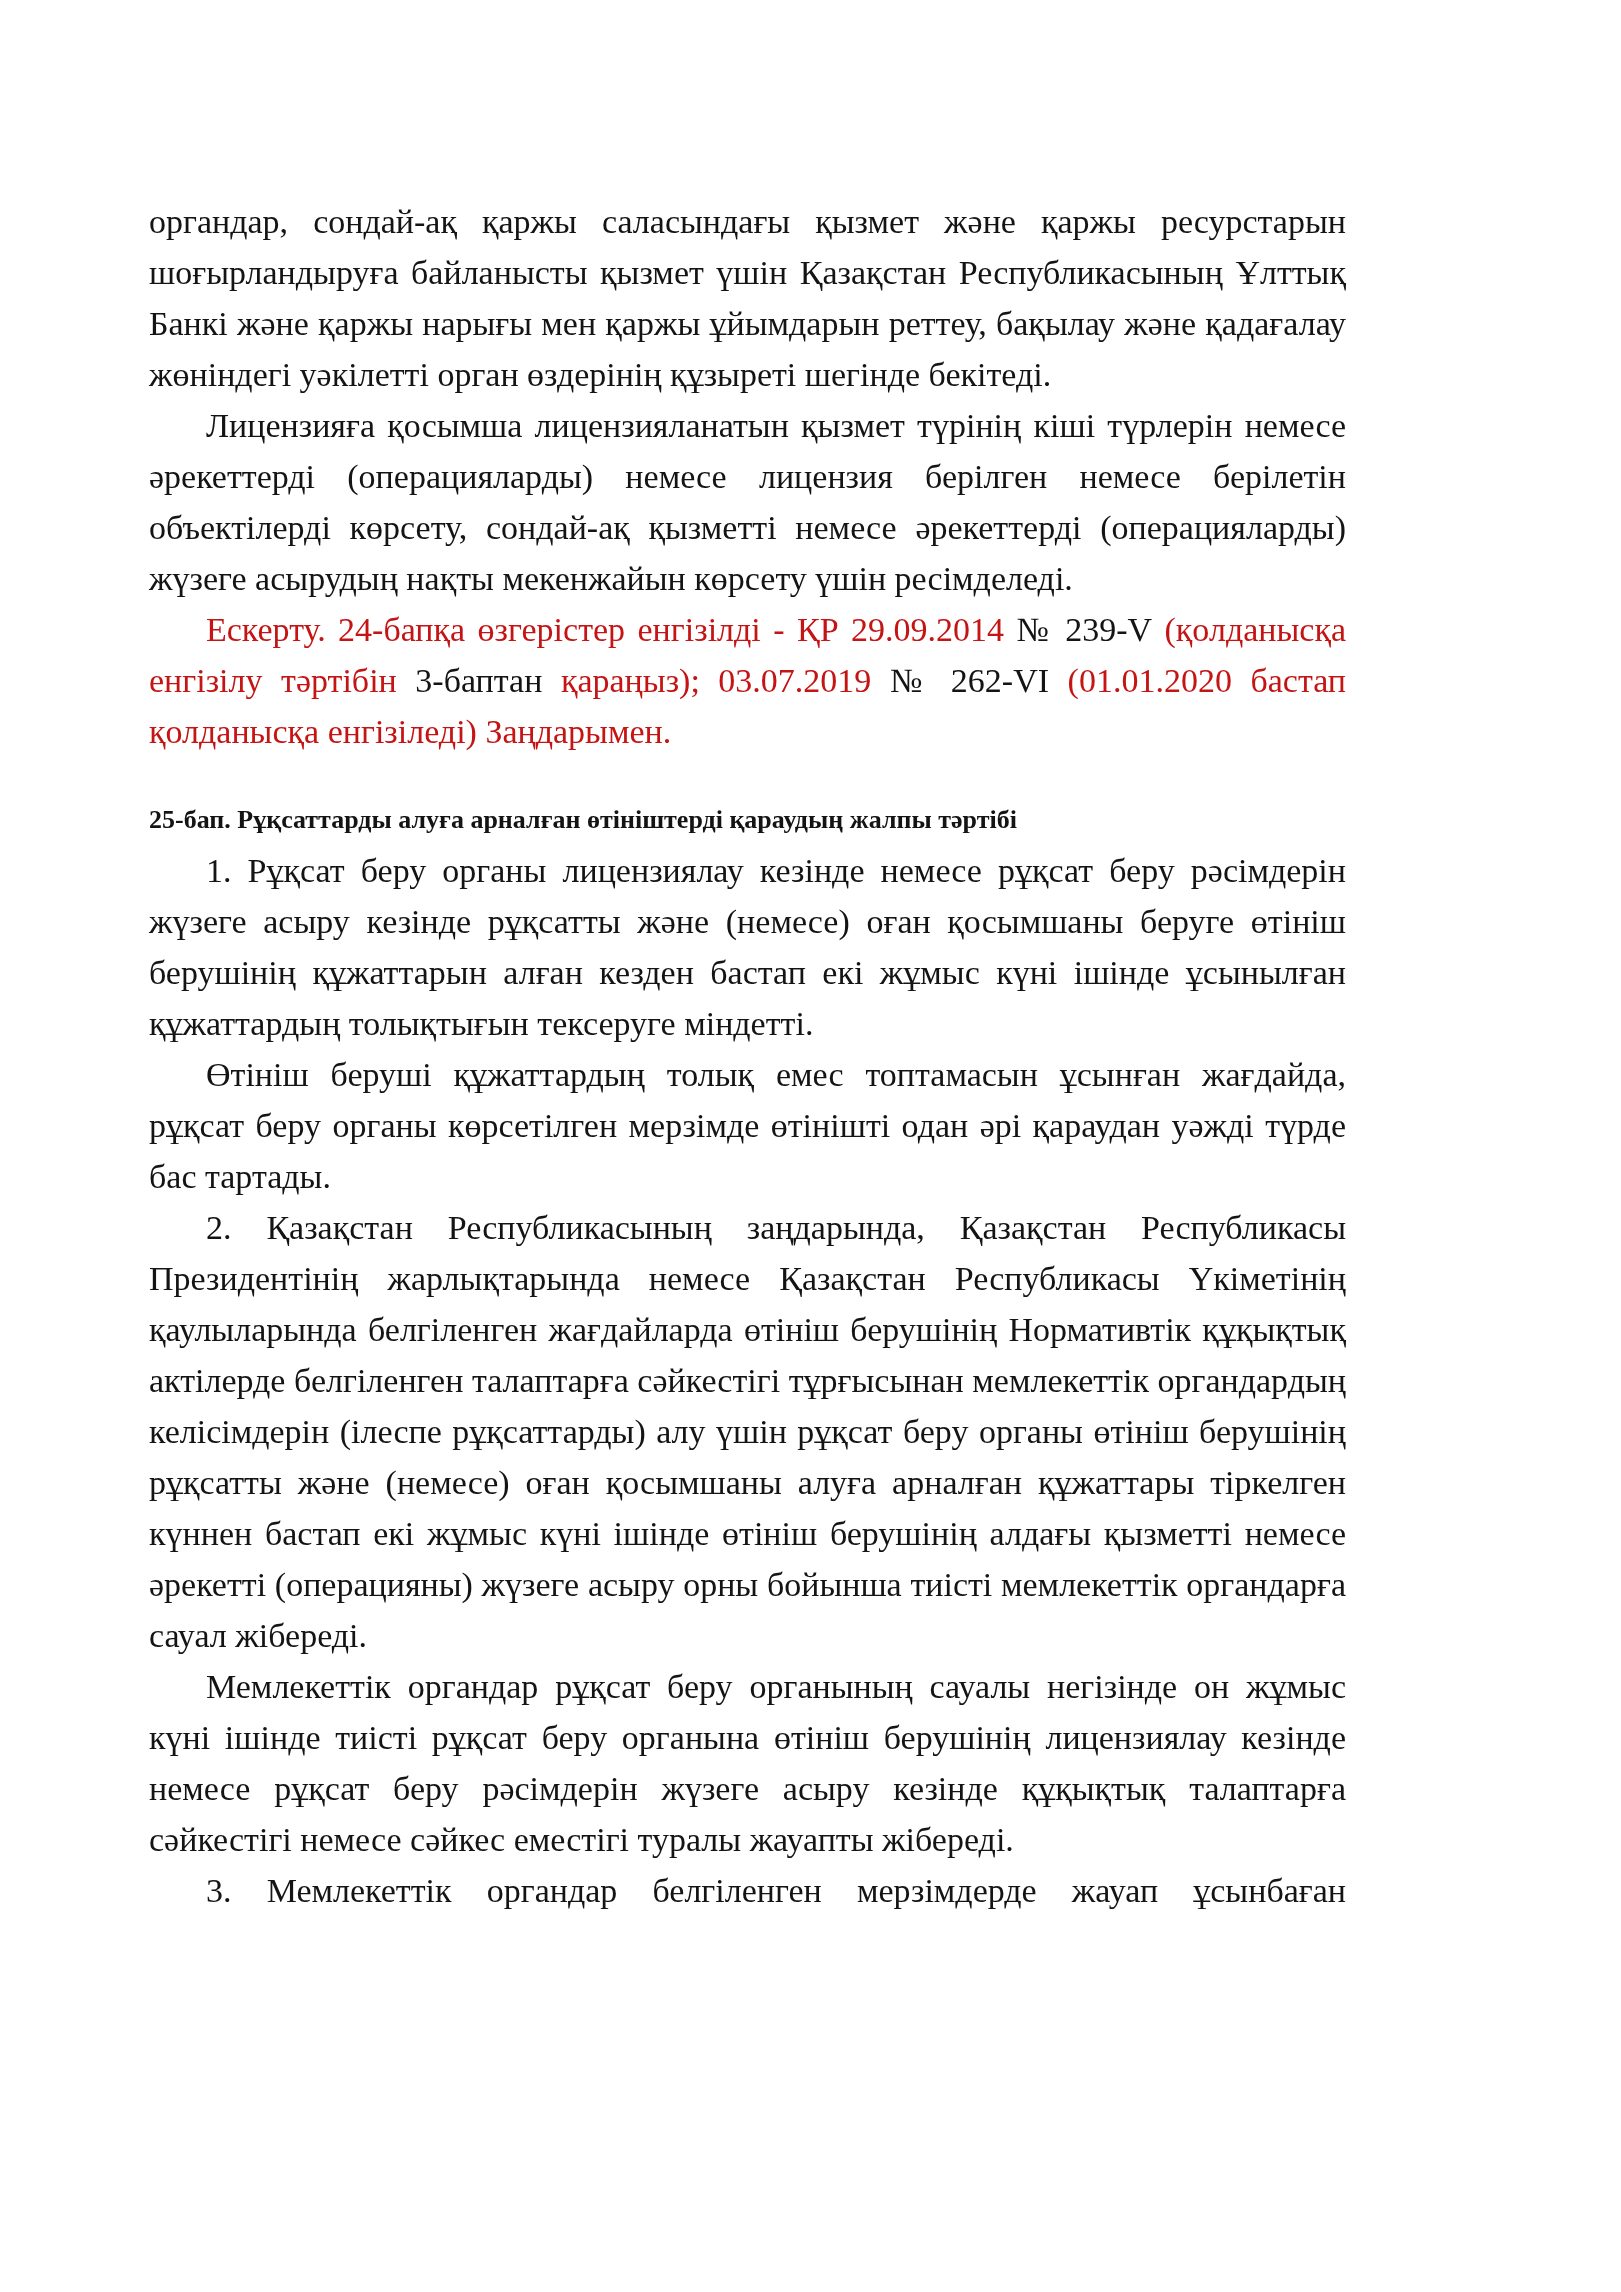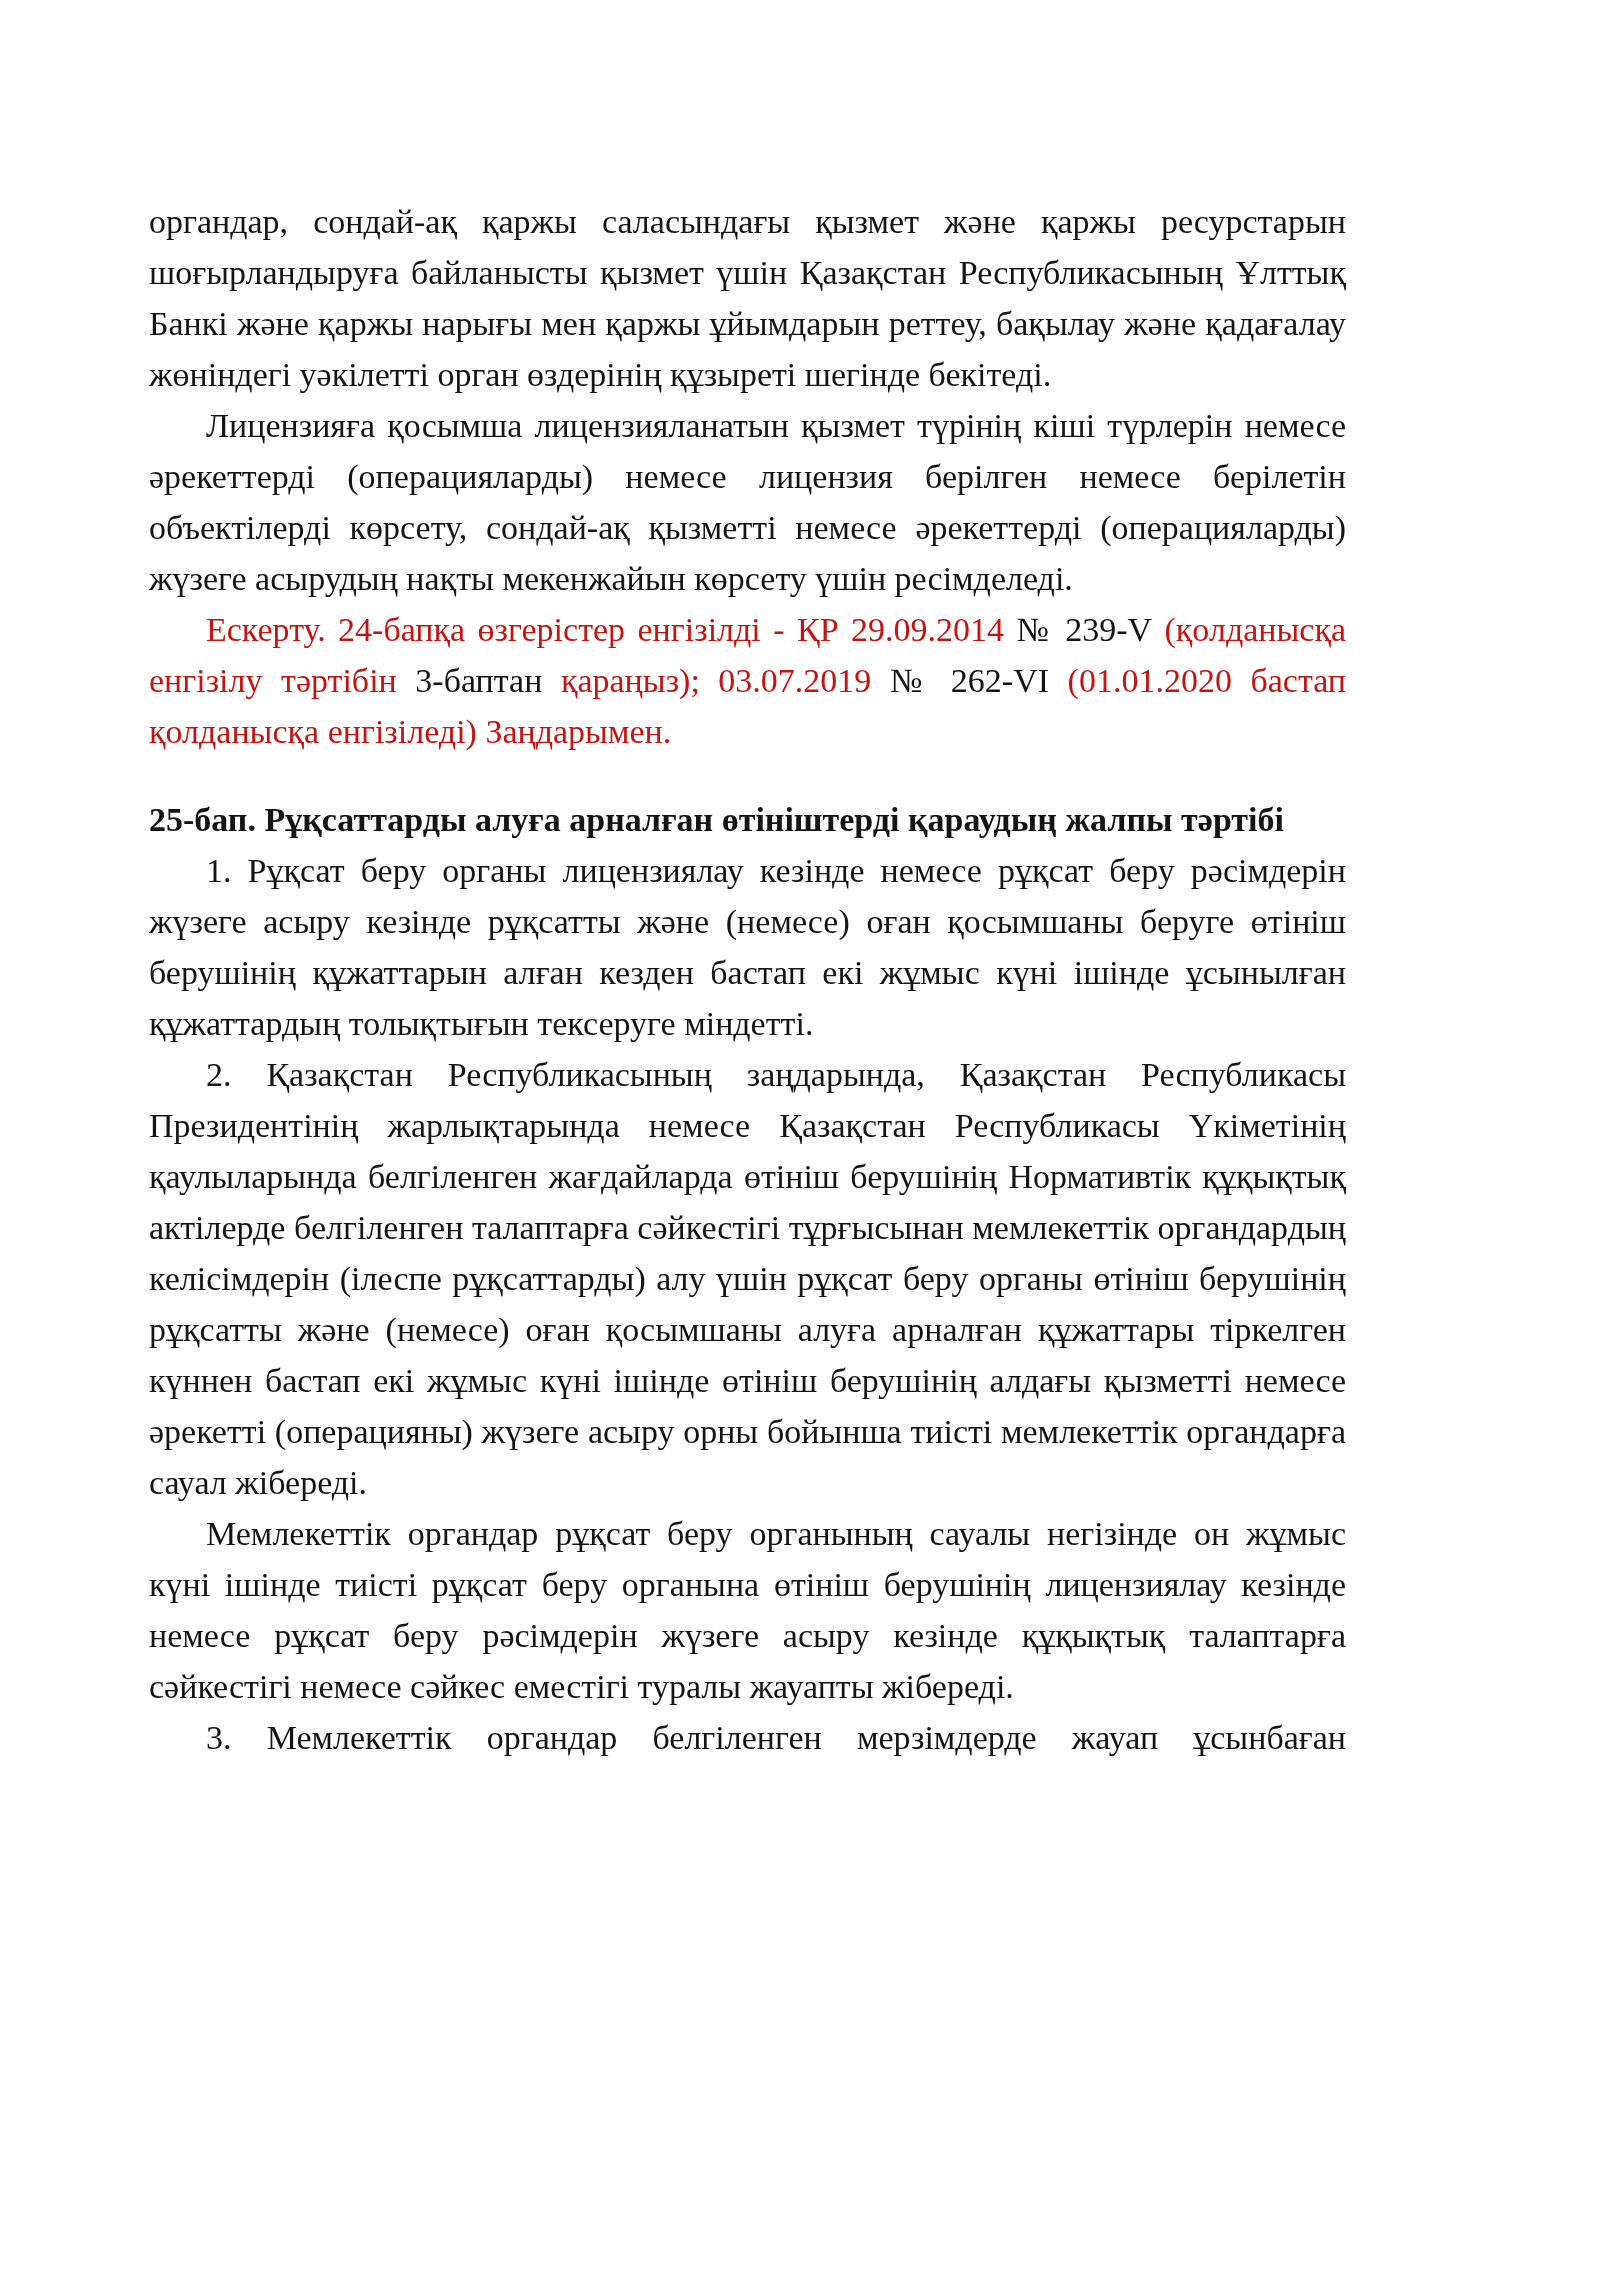--- a/index.html
+++ b/index.html
@@ -28,21 +28,21 @@
     text-indent: 57px;
   }
   .para.no-indent {
     text-indent: 0;
   }
   .para.cut-justify {
     text-align-last: justify;
   }
   .heading {
     margin: 37px 0 0 0;
-    font-size: 34px;
+    font-size: 26px;
     line-height: 51px;
     font-weight: bold;
     text-indent: 0;
     text-align: left;
     color: #141414;
   }
   .seg-red { color: #c41414; margin-top: 35px; }
   .seg-black { color: #141414; font-family: Liberation Serif, serif; }
 </style>
 </head>
@@ -54,20 +54,21 @@
 
 
   <p class="para">Лицензияға қосымша лицензияланатын қызмет түрінің кіші түрлерін немесе әрекеттерді (операцияларды) немесе лицензия берілген немесе берілетін объектілерді көрсету, сондай-ақ қызметті немесе әрекеттерді (операцияларды) жүзеге асырудың нақты мекенжайын көрсету үшін ресімделеді.</p>
 
   <p class="para"><span class="seg-red">Ескерту. 24-бапқа өзгерістер енгізілді - ҚР 29.09.2014</span> <span class="seg-black">№ 239-V</span> <span class="seg-red">(қолданысқа енгізілу тәртібін</span> <span class="seg-black">3-баптан</span> <span class="seg-red">қараңыз); 03.07.2019</span> <span class="seg-black">№ 262-VI</span> <span class="seg-red">(01.01.2020 бастап қолданысқа енгізіледі) Заңдарымен.</span></p>
 
   <h2 class="heading">25-бап. Рұқсаттарды алуға арналған өтініштерді қараудың жалпы тәртібі</h2>
 
   <p class="para">1. Рұқсат беру органы лицензиялау кезінде немесе рұқсат беру рәсімдерін жүзеге асыру кезінде рұқсатты және (немесе) оған қосымшаны беруге өтініш берушінің құжаттарын алған кезден бастап екі жұмыс күні ішінде ұсынылған құжаттардың толықтығын тексеруге міндетті.</p>
 
+  <p class="para">Өтініш беруші құжаттардың толық емес топтамасын ұсынған жағдайда, рұқсат беру органы көрсетілген мерзімде өтінішті одан әрі қараудан уәжді түрде бас тартады.</p>
 
   <p class="para">2. Қазақстан Республикасының заңдарында, Қазақстан Республикасы Президентінің жарлықтарында немесе Қазақстан Республикасы Үкіметінің қаулыларында белгіленген жағдайларда өтініш берушінің Нормативтік құқықтық актілерде белгіленген талаптарға сәйкестігі тұрғысынан мемлекеттік органдардың келісімдерін (ілеспе рұқсаттарды) алу үшін рұқсат беру органы өтініш берушінің рұқсатты және (немесе) оған қосымшаны алуға арналған құжаттары тіркелген күннен бастап екі жұмыс күні ішінде өтініш берушінің алдағы қызметті немесе әрекетті (операцияны) жүзеге асыру орны бойынша тиісті мемлекеттік органдарға сауал жібереді.</p>
 
   <p class="para">Мемлекеттік органдар рұқсат беру органының сауалы негізінде он жұмыс күні ішінде тиісті рұқсат беру органына өтініш берушінің лицензиялау кезінде немесе рұқсат беру рәсімдерін жүзеге асыру кезінде құқықтық талаптарға сәйкестігі немесе сәйкес еместігі туралы жауапты жібереді.</p>
 
 
   <p class="para cut-justify">3. Мемлекеттік органдар белгіленген мерзімдерде жауап ұсынбаған</p>
 
 </main>
 

